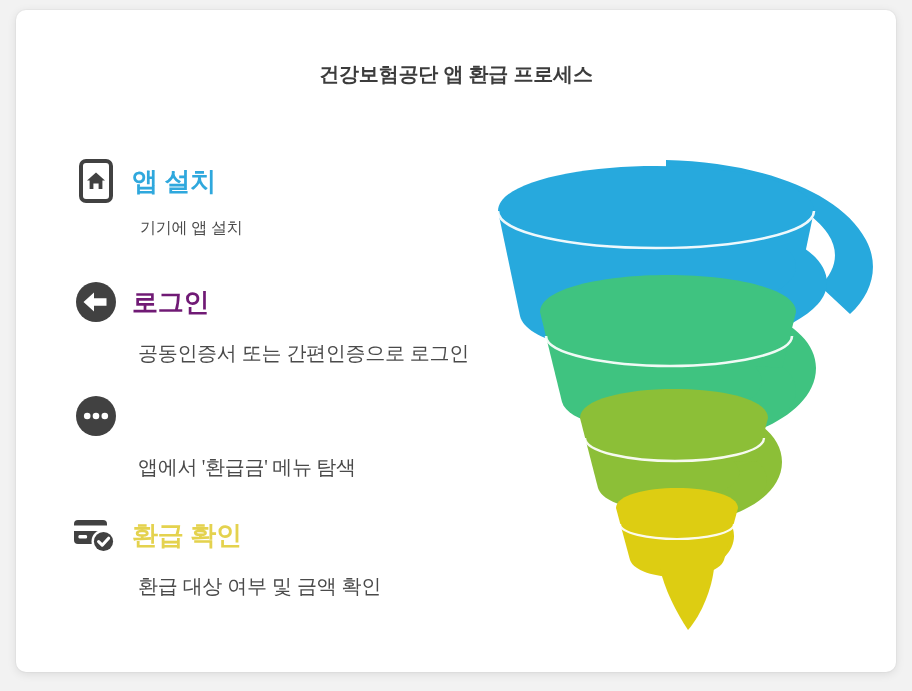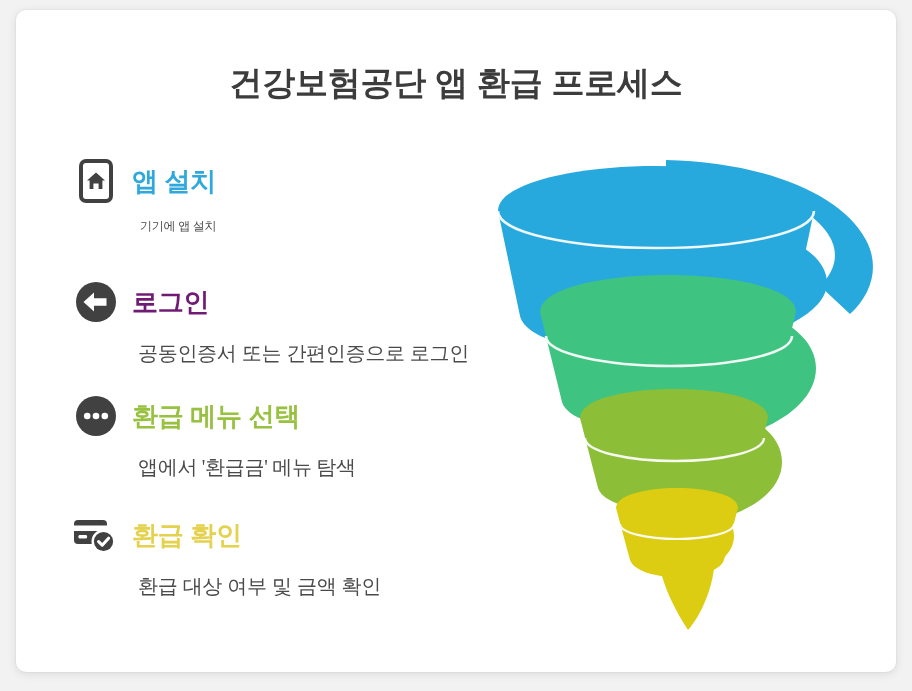--- a/index.html
+++ b/index.html
@@ -23,21 +23,21 @@
     border-radius: 10px;
     box-shadow: 0 2px 10px rgba(0,0,0,0.10), 0 0 0 1px rgba(0,0,0,0.025);
     overflow: hidden;
   }
   #page-title {
     position: absolute;
     left: 0;
     top: 51px;
     width: 880px;
     text-align: center;
-    font-size: 33px;
+    font-size: 20px;
     font-weight: bold;
     color: #3c3c3c;
     letter-spacing: -0.2px;
   }
 
   
   #steps-list {
     position: absolute;
     left: 56px;
     top: 145px;
@@ -79,21 +79,21 @@
   
   #steps-list .step-item:nth-child(1) .step-title { color: #2fa8dd; }
   #steps-list .step-item:nth-child(2) .step-title { color: #46c58a; }
   #steps-list .step-item:nth-child(3) .step-title { color: #97c13f; }
   #steps-list .step-item:nth-child(4) .step-title { color: #e4d24e; }
 
   
   #steps-list .step-item:nth-child(2) { margin-top: 8px; }
   #steps-list .step-item:nth-child(3) { margin-top: 1px; }
   #steps-list .step-item:nth-child(4) { margin-top: 6px; }
-  #steps-list .step-item:nth-child(1) .step-desc { margin-left: 68px; margin-top: 11px; font-size: 12px; }
+  #steps-list .step-item:nth-child(1) .step-desc { margin-left: 68px; margin-top: 11px; font-size: 16px; }
   #steps-list .step-item:nth-child(2) .step-desc { margin-top: 12px; }
   #steps-list .step-item:nth-child(3) .step-desc { margin-top: 12px; font-family: Liberation Serif, serif; }
   #steps-list .step-item:nth-child(4) .step-desc { margin-top: 12px; }
 
   
   #funnel-graphic {
     position: absolute;
     left: 452px;
     top: 126px;
     width: 420px;
@@ -139,21 +139,20 @@
     <div class="step-item">
       <div class="step-head">
         <span class="step-icon">
           <svg width="42" height="42" viewBox="0 0 42 42">
             <circle cx="21" cy="21" r="20" fill="#414141"></circle>
             <circle cx="12.2" cy="21" r="3.3" fill="#ffffff"></circle>
             <circle cx="21" cy="21" r="3.3" fill="#ffffff"></circle>
             <circle cx="29.8" cy="21" r="3.3" fill="#ffffff"></circle>
           </svg>
         </span>
-        <span class="step-title" style="color: rgb(151, 193, 63);">환급 메뉴 선택</span>
       </div>
       <div class="step-desc">앱에서 '환급금' 메뉴 탐색</div>
     </div>
 
     <div class="step-item">
       <div class="step-head">
         <span class="step-icon">
           <svg width="46" height="40" viewBox="0 0 46 40">
             <g>
               <rect x="1" y="5" width="33" height="24" rx="4" ry="4" fill="#414141"></rect>

